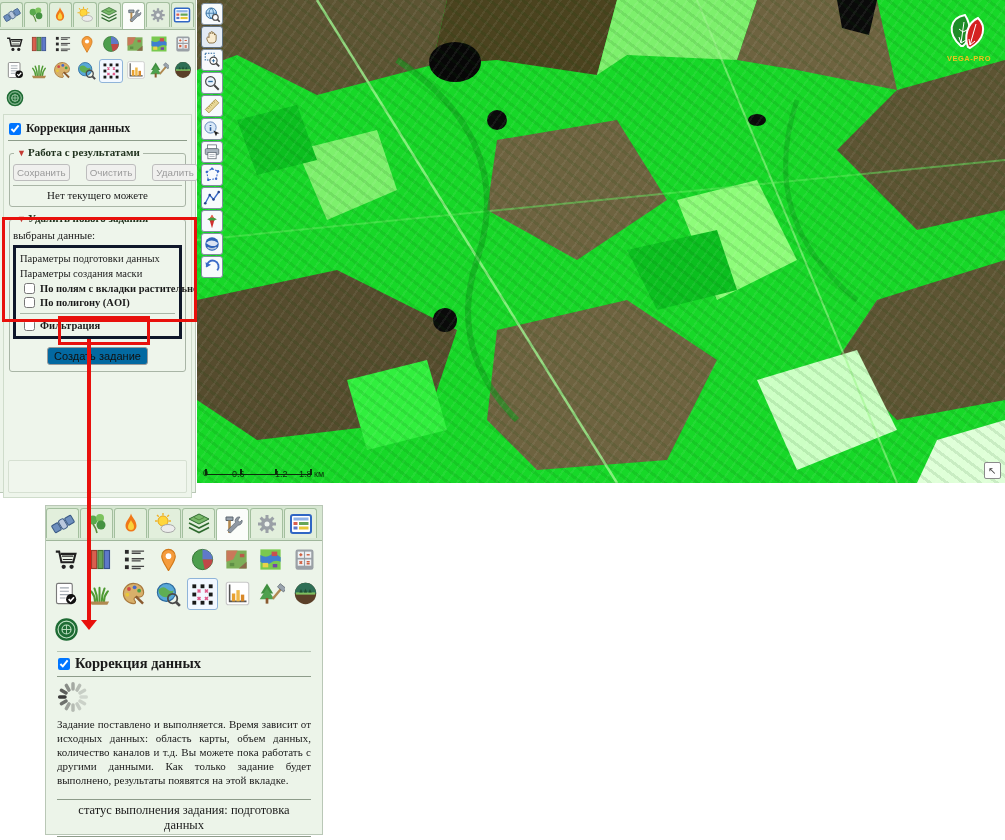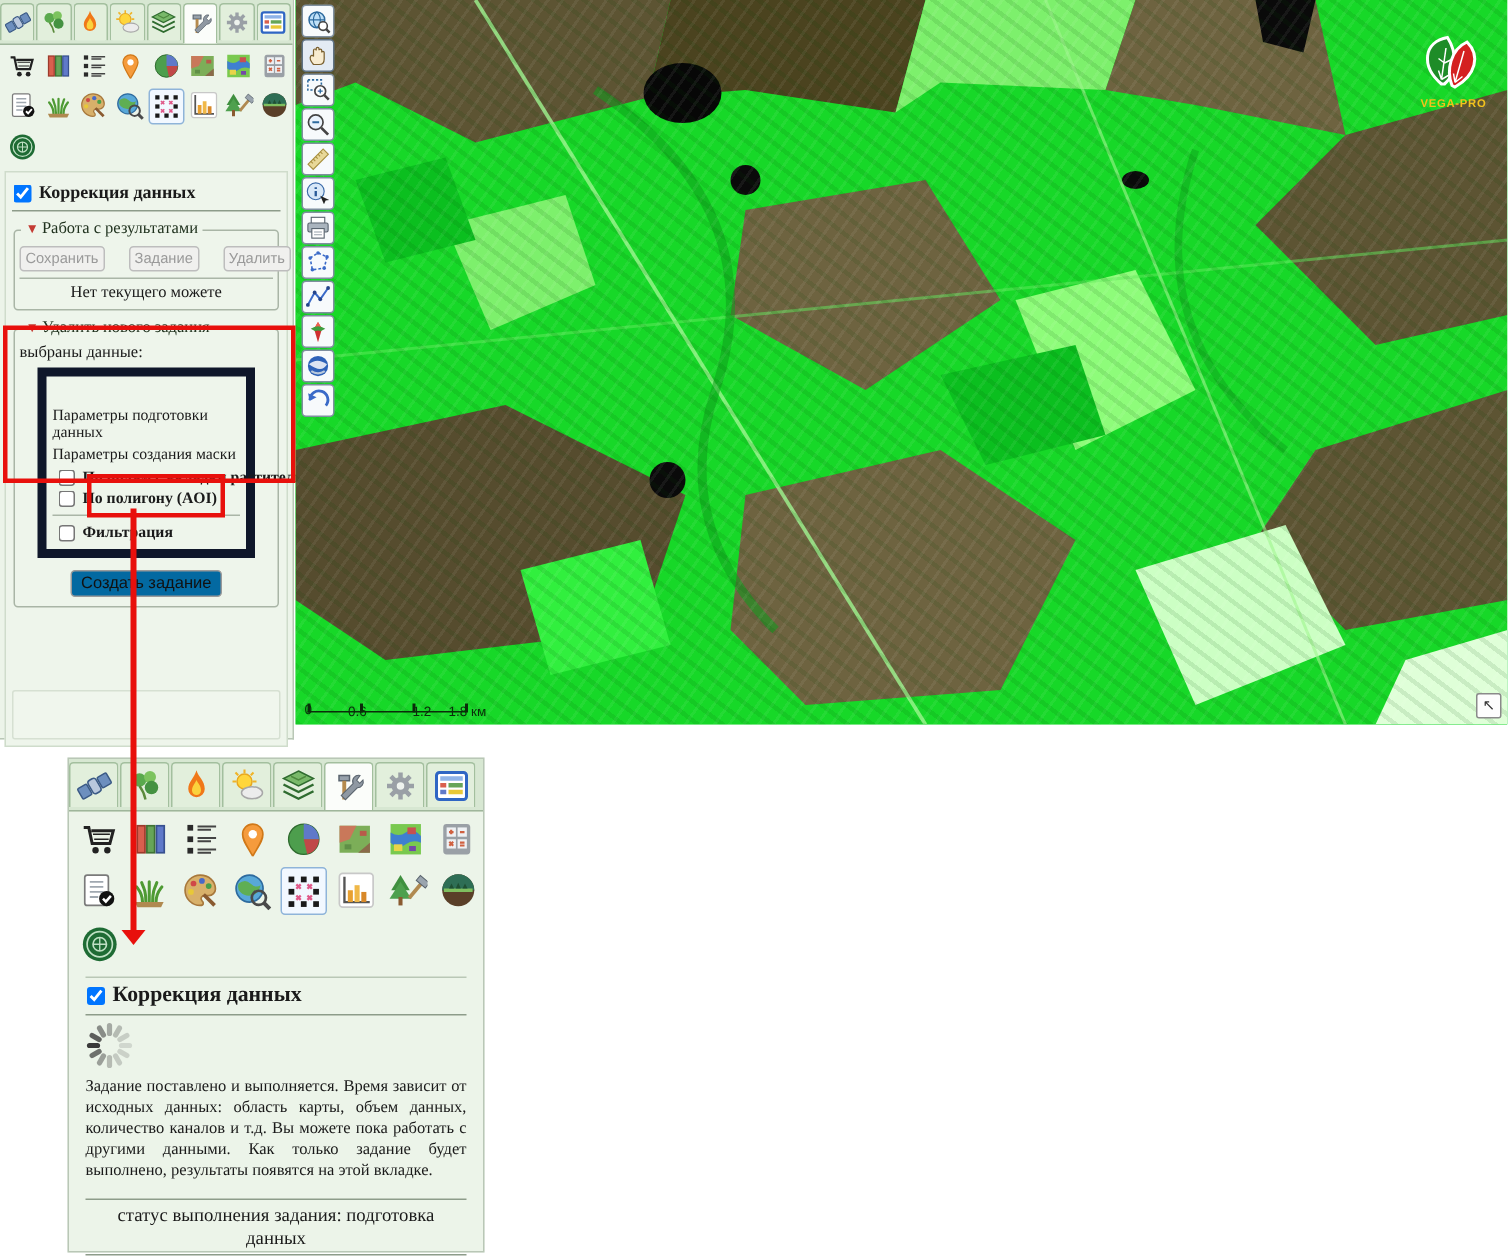--- a/index.html
+++ b/index.html
@@ -33,35 +33,35 @@
   
   .content{margin:4px 3px;border:1px solid #cfdccb;background:#eef5eb;padding:3px 4px;box-sizing:border-box}
   #top-panel .content{height:384px;position:relative}
   .corr{display:flex;align-items:center;gap:5px;border-bottom:1px solid #8d9c8a;padding:3px 1px 4px}
   .corr b{font-size:12px}
   #bottom-panel .corr{border-top:1px solid #b9c7b6;margin-top:2px}
   #bottom-panel .corr b{font-size:14.5px}
   .corr input{width:12px;height:12px;margin:0}
 
   .fieldset{border:1px solid #a9b5a6;border-radius:3px;position:relative;margin:12px 1px 6px;padding:8px 3px 4px}
-  .legend{position:absolute;top:-8px;left:4px;background:#eef5eb;padding:0 3px;font-size:11px;font-weight:normal;color:#21331f;white-space:nowrap}
+  .legend{position:absolute;top:-8px;left:4px;background:#eef5eb;padding:0 3px;font-size:11px;font-weight:bold;color:#21331f;white-space:nowrap}
   .legend .tri{color:#c43b33;font-size:9px;margin-right:2px}
   .btnrow{display:flex;gap:16px;justify-content:space-between;padding:2px 0 4px}
   .pbtn{font-family:"Liberation Sans",sans-serif;font-size:9.8px;padding:2px 3px;background:#0369a1;
         border:1px solid #9a9a9a;border-radius:3px;color:#111;cursor:pointer;white-space:nowrap}
   .pbtn.dis{color:#9a9a9a;border-color:#bdbdbd;background:#f0f0ee}
   .statusline{border-top:1px solid #aab6a7;text-align:center;font-size:11px;padding:3px 0 1px}
 
   .datalabel{font-size:11px;padding:1px 0 2px}
   .datarow{display:flex;gap:6px;font-size:10.5px;line-height:1.15;position:relative;padding:0 16px 4px 0}
   .datarow .c1{width:56px}.datarow .c2{width:66px}.datarow .c3{width:42px}
   .qbadge{position:absolute;right:0;top:4px;width:14px;height:14px;border-radius:50%;background:#111;color:#fff;
           font-family:"Liberation Sans",sans-serif;font-size:10px;font-weight:bold;display:flex;align-items:center;justify-content:center}
 
-  .parambox{border:6px solid #0f172a;margin:2px 12px;padding:19px 4px 4px}
+  .parambox{border:3px solid #0f172a;margin:2px 0;padding:3px 4px 4px}
   .plabel{font-size:10.5px;padding:2px 0}
   .opt{display:flex;align-items:center;gap:5px;padding:1.5px 0 1.5px 4px;font-size:10.5px;font-weight:bold}
   .opt input{width:11px;height:11px;margin:0}
   .opt span{white-space:nowrap}
   .sep{border:none;border-top:1px solid #aab6a7;margin:4px 0}
   .createrow{text-align:center;padding:5px 0 2px}
   .createrow .pbtn{font-size:11px;padding:2px 6px}
   .inset{position:absolute;left:4px;right:4px;top:345px;bottom:4px;border:1px solid #d6e0d2;background:#f0f6ed;border-radius:2px}
 
   
@@ -86,21 +86,21 @@
   .mtool.sel{background:#e3ebf4;border-color:#5f7284}
   #scalebar{position:absolute;left:6px;bottom:2px;width:132px;height:16px;color:#0b2c0b;
             font-family:"Liberation Sans",sans-serif;font-size:9px}
   #scalebar .bar{position:absolute;left:2px;top:9px;width:106px;border-top:1.5px solid #0b2c0b}
   #scalebar .tick{position:absolute;top:4px;width:1.5px;height:6px;background:#0b2c0b}
   #scalebar .slabel{position:absolute;top:4px}
   #scalebar .slabel:nth-of-type(1){left:0px;top:3px}
   #scalebar .slabel:nth-of-type(2){left:29px}
   #scalebar .slabel:nth-of-type(3){left:72px}
   #scalebar .slabel:nth-of-type(4){left:96px;white-space:nowrap}
-  #logo{position:absolute;right:6px;top:20px;width:60px;text-align:center}
+  #logo{position:absolute;right:6px;top:10px;width:60px;text-align:center}
   #logo .lg-text{color:#f2c21d;font-family:"Liberation Sans",sans-serif;font-size:7.5px;font-weight:bold;letter-spacing:.5px;margin-top:-6px}
   #expand-corner{position:absolute;right:4px;bottom:4px;width:15px;height:15px;background:#fdfdfd;border:1px solid #8a8a8a;
       border-radius:2px;display:flex;align-items:center;justify-content:center;font-size:10px;color:#333;
       font-family:"DejaVu Sans",sans-serif;cursor:pointer}
 
   
   .ann{position:absolute;border:3px solid #e8100c;pointer-events:none}
   #ann-rect-params{left:2px;top:217px;width:189px;height:99px}
   #ann-rect-create{left:58px;top:316px;width:86px;height:23px}
   #ann-line{left:87px;top:339px;width:4px;height:282px;background:#e8100c;position:absolute;pointer-events:none}
@@ -362,21 +362,21 @@
   <div class="content">
     <div class="corr">
       <input type="checkbox" checked="" style="">
       <b>Коррекция данных</b>
     </div>
 
     <div class="fieldset">
       <span class="legend"><span class="tri">▼</span><span>Работа с результатами</span></span>
       <div class="btnrow">
           <button class="pbtn dis">Сохранить</button>
-          <button class="pbtn dis">Задание</button>
+          <button class="pbtn dis">Очистить</button>
           <button class="pbtn dis">Удалить</button>
           <button class="pbtn">Загрузить</button>
         </div>
       <div class="statusline">Нет текущего можете</div>
     </div>
 
     <div class="fieldset">
       <span class="legend"><span class="tri">▼</span><span>Удалить нового задания</span></span>
       <div class="datalabel">выбраны данные:</div>
       <div class="parambox">

